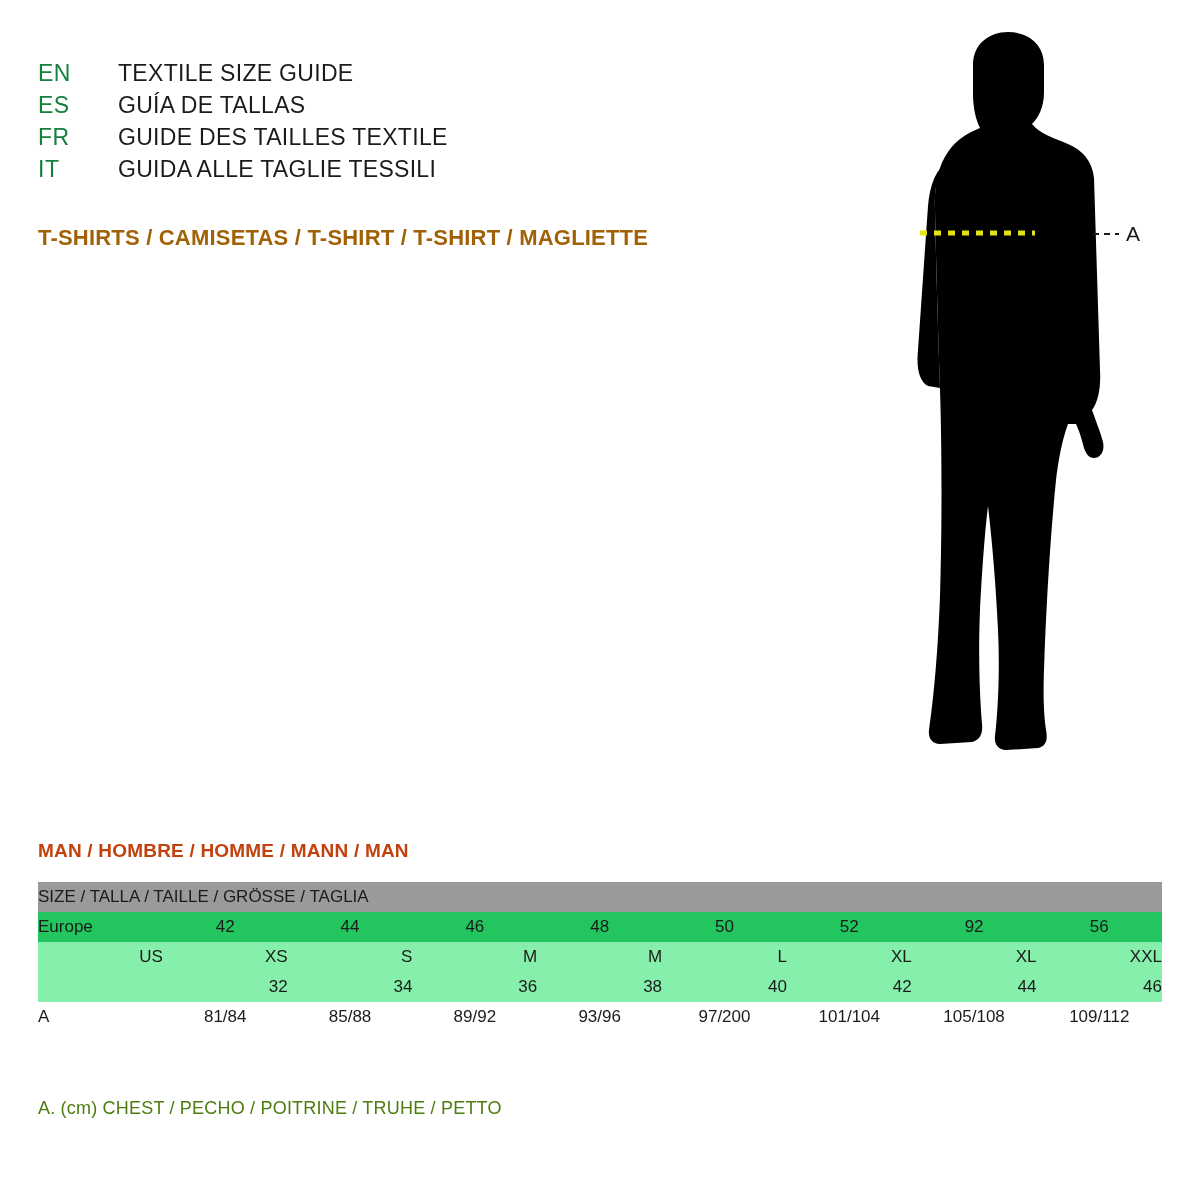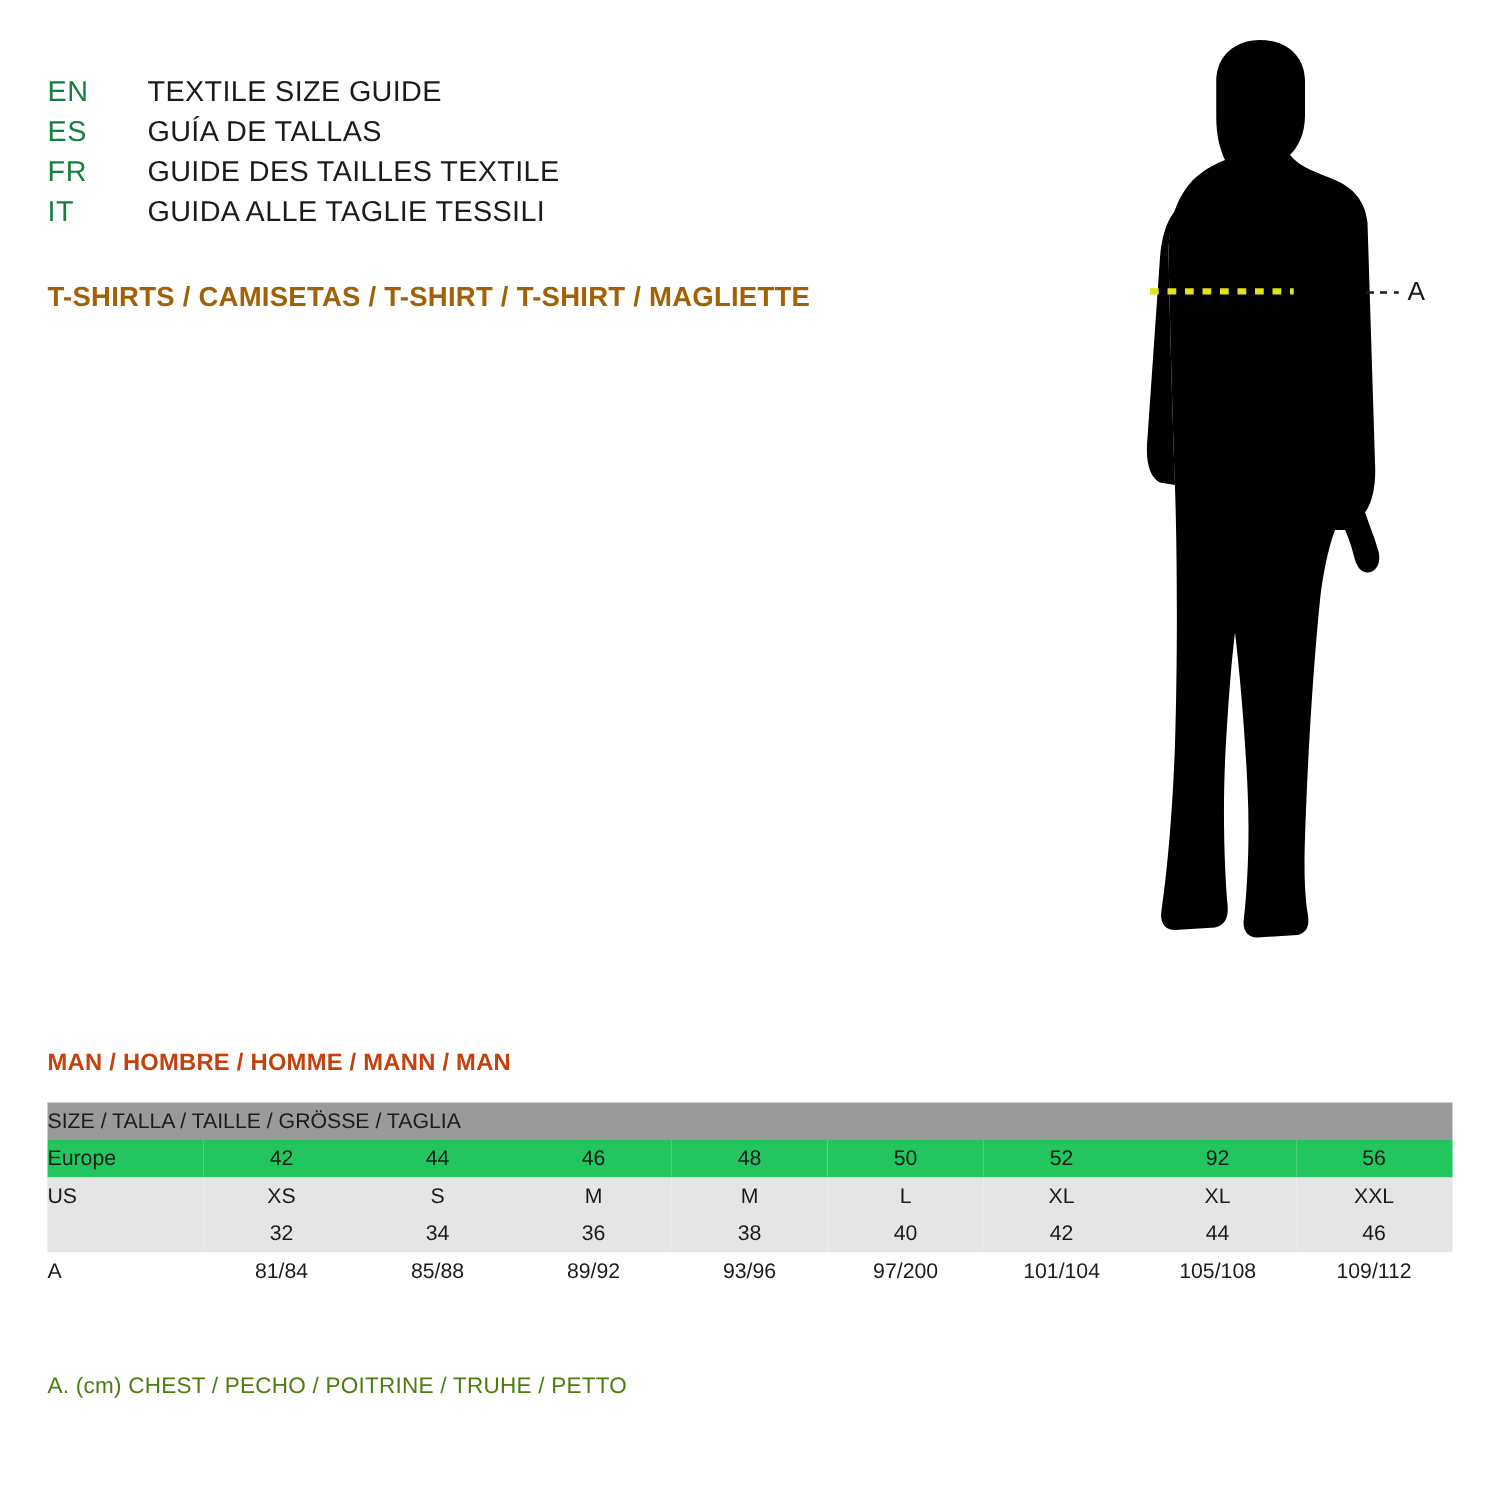--- a/index.html
+++ b/index.html
@@ -113,21 +113,21 @@
     padding-left: 8px;
     width: 168px;
   }
   td.val { text-align: center; }
   tr.header-row td {
     background: #9a9a9a;
     font-size: 17px;
     color: #1b1b1b;
     height: 30px;
   }
-  tr.shade td { background: #e5e5e5; }
+  tr.shade td { background: #86efac; text-align: right; }
   tr.light td { background: #22c55e; }
   tr.plain td { background: #ffffff; }
 
   .footnote {
     position: absolute;
     left: 38px;
     top: 1098px;
     font-size: 18px;
     color: #4d7c0f;
     letter-spacing: 0.2px;

